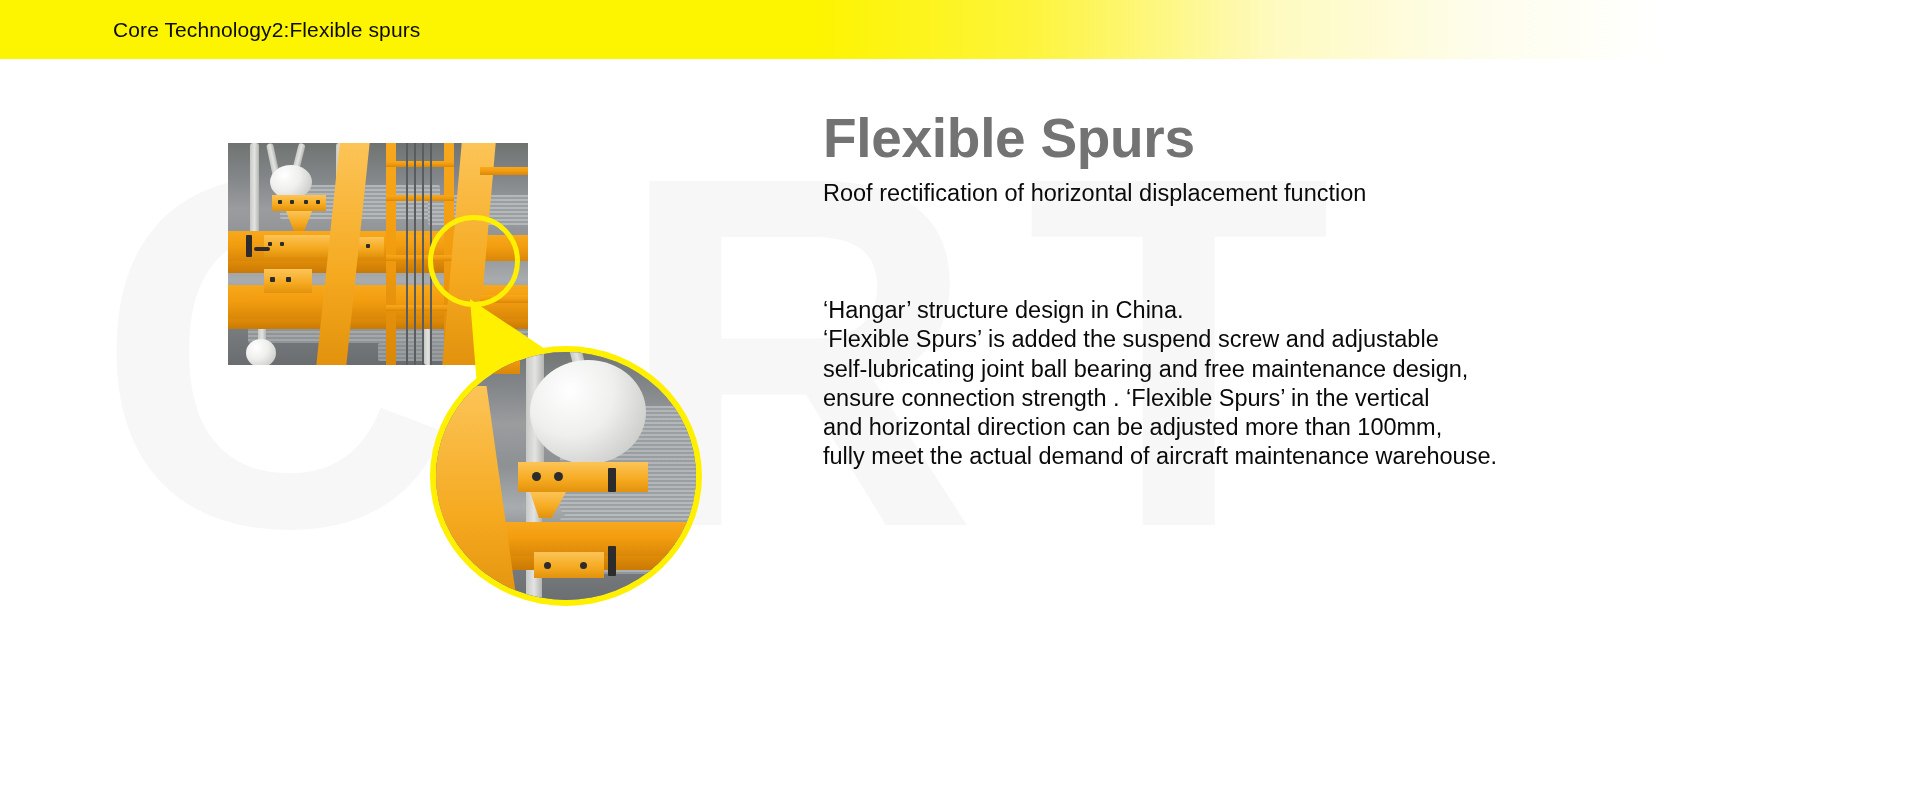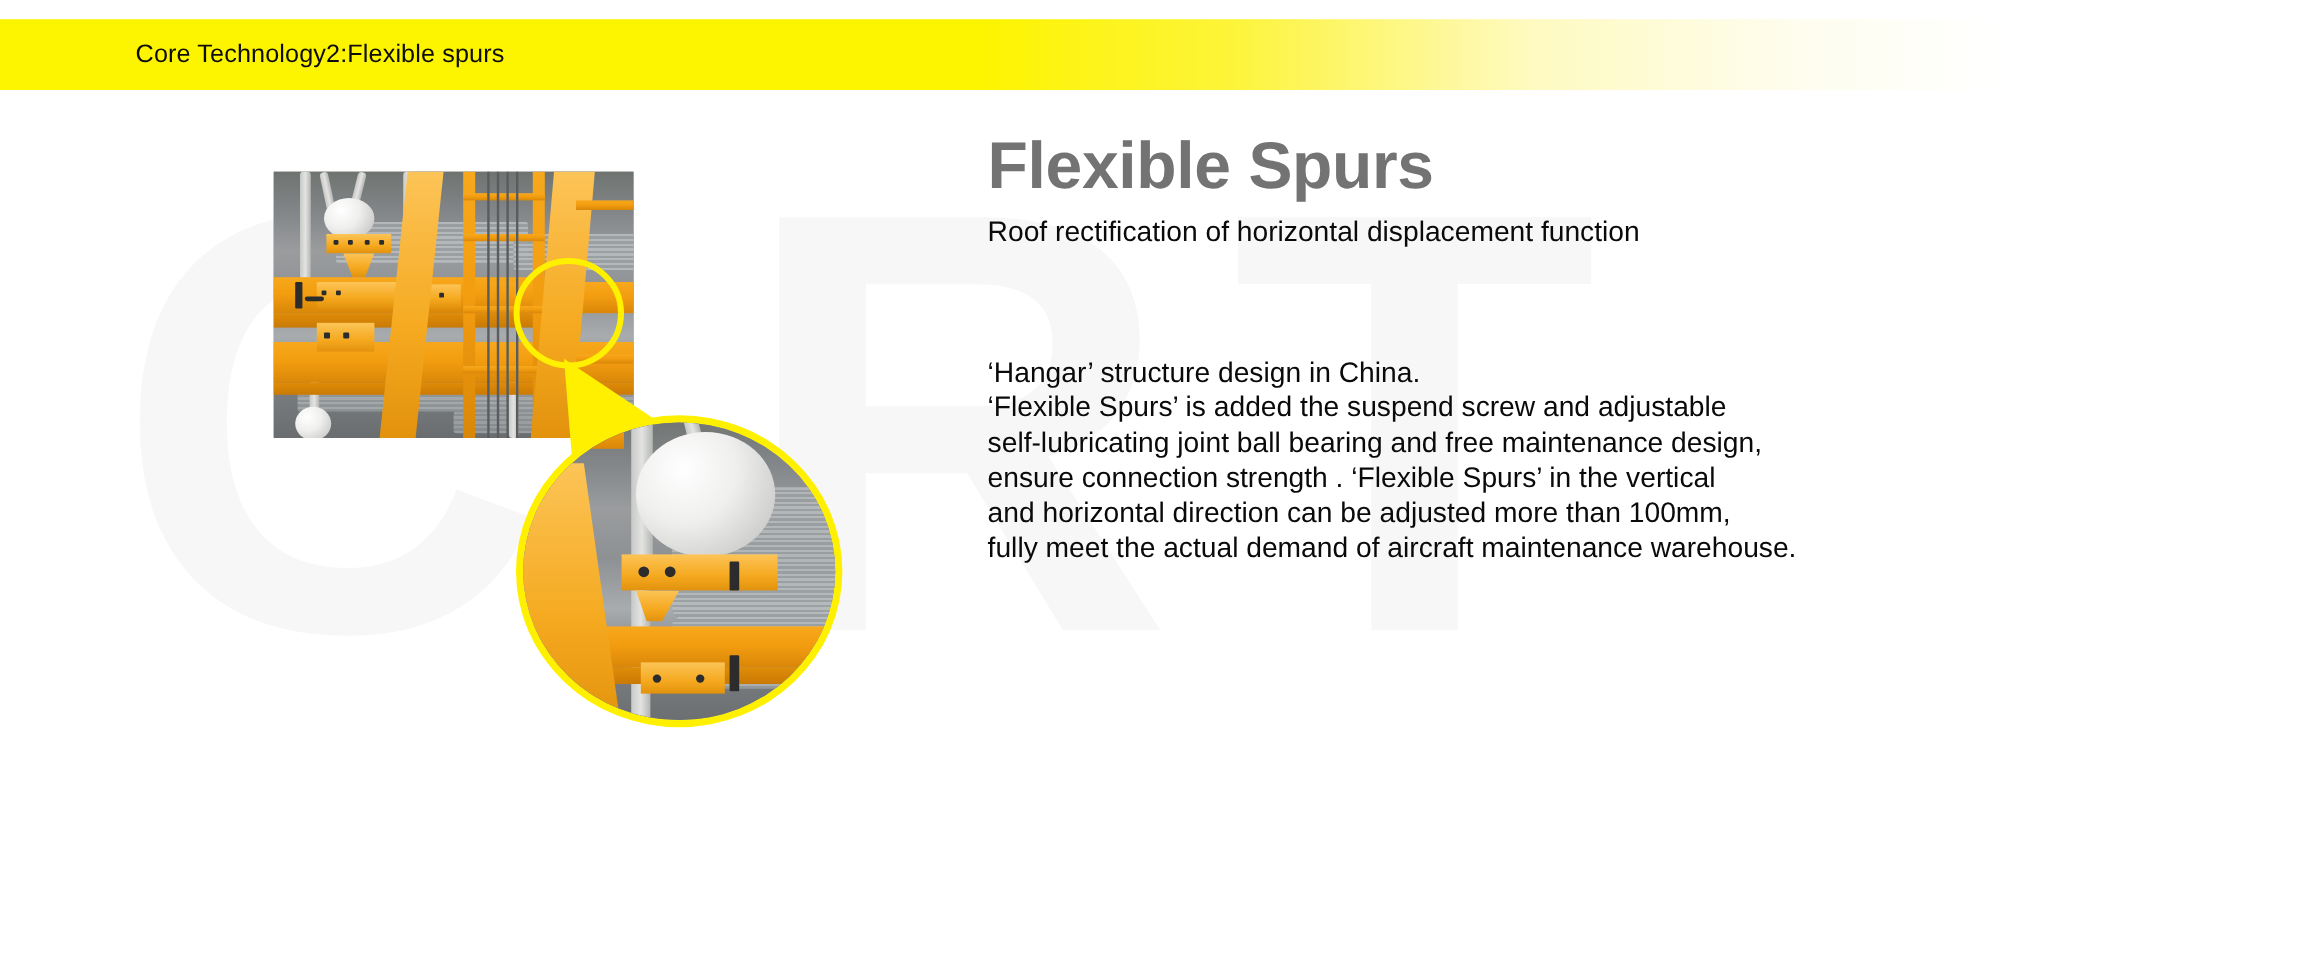--- a/index.html
+++ b/index.html
@@ -13,21 +13,21 @@
     position: relative;
     overflow: hidden;
     font-family: "Liberation Sans", sans-serif;
     color: #000000;
   }
 
   
   .banner {
     position: absolute;
     left: 0;
-    top: 16px;
+    top: 0;
     width: 1771px;
     height: 59px;
     background: linear-gradient(to right,
         #fdf400 0%,
         #fdf400 46%,
         #fdf43a 58%,
         #fefac0 72%,
         #fefded 84%,
         #ffffff 94%,
         #ffffff 100%);

